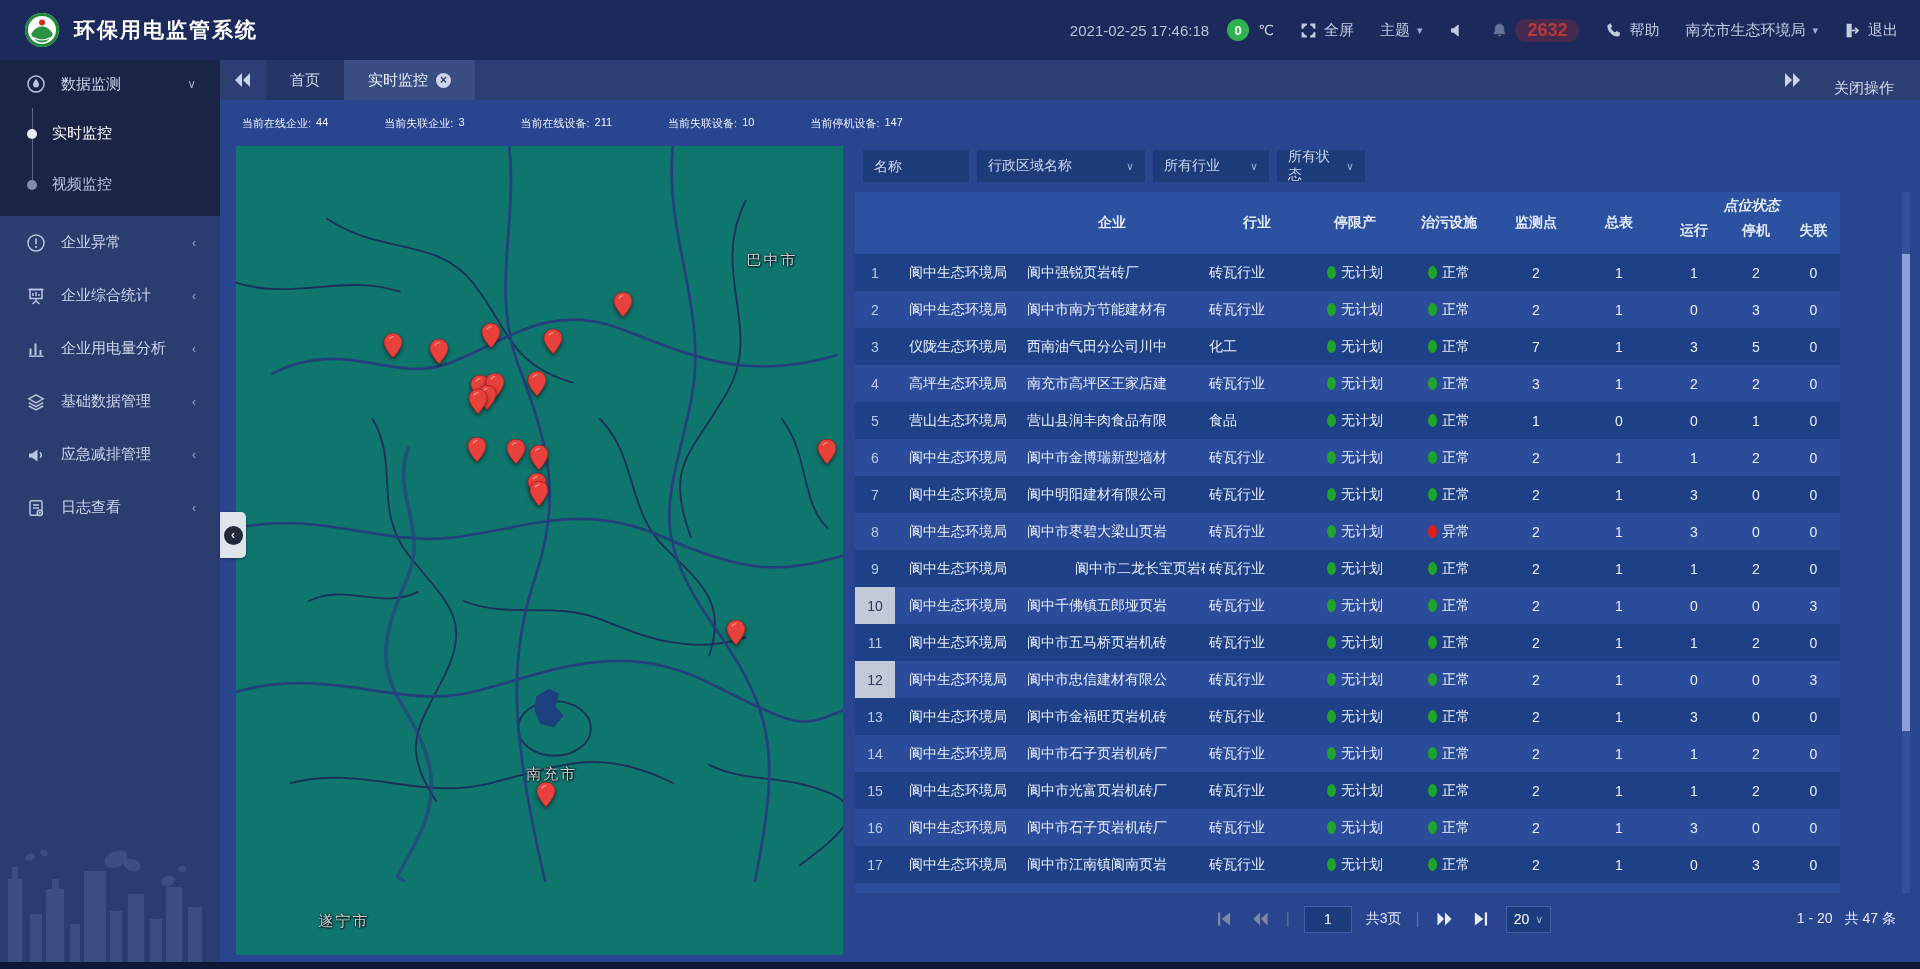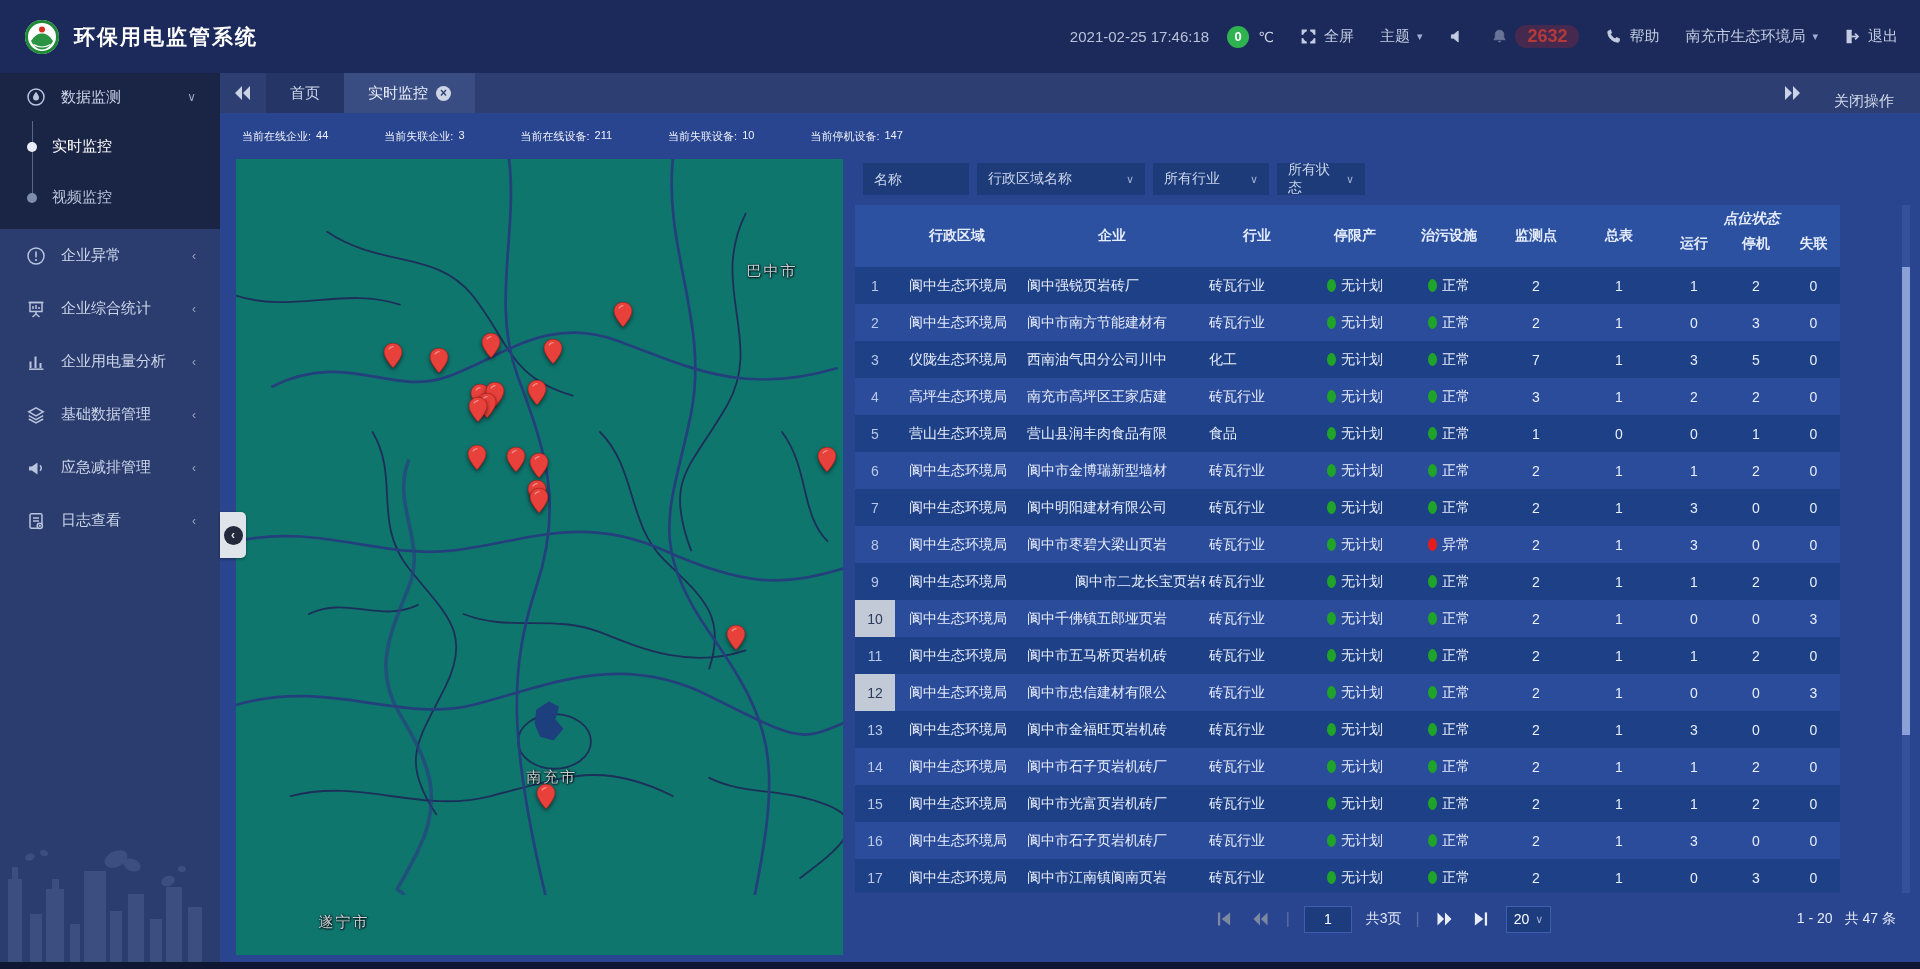--- a/index.html
+++ b/index.html
@@ -1,21 +1,21 @@
 <!DOCTYPE html>
 <html><head>
 <meta charset="utf-8">
 <style>
   * { margin:0; padding:0; box-sizing:border-box; }
   html,body { width:1920px; height:969px; overflow:hidden; }
   body { font-family:"Liberation Sans","DejaVu Sans",sans-serif; background:#2a458f; color:#e8eefc; }
   .page { position:relative; width:1920px; height:969px; display:flex; flex-direction:column; }
 
   
-  .top-header { height:73px; background:#1b2a5a; display:flex; align-items:center; padding:0 22px 0 24px; flex:0 0 auto; }
+  .top-header { height:60px; background:#1b2a5a; display:flex; align-items:center; padding:0 22px 0 24px; flex:0 0 auto; }
   .logo { width:36px; height:36px; flex:0 0 auto; }
   .app-title { font-size:21px; font-weight:bold; color:#ffffff; letter-spacing:2px; margin-left:14px; }
   .hdr-spacer { flex:1; }
   .hdr-item { display:flex; align-items:center; gap:7px; color:#c3cce2; font-size:15px; margin-left:26px; white-space:nowrap; cursor:pointer; }
   .hdr-static { cursor:default; }
   .datetime { color:#b9c2d8; font-size:15px; }
   .temp-badge { width:22px; height:22px; border-radius:50%; background:#2fb350; color:#fff; font-size:13px; font-weight:bold; display:flex; align-items:center; justify-content:center; }
   .temp-unit { color:#cfd6e6; font-size:14px; margin-left:2px; }
   .caret { font-size:11px; color:#9fb0d4; }
   .badge-pill { background:rgba(150,40,60,.35); color:#b43a3a; border-radius:11px; padding:1px 12px; font-size:18px; font-weight:bold; }
@@ -454,21 +454,20 @@
             </div>
             <div class="fbox" style="width:88px;">
               <span class="flabel">所有状态</span>
               <span class="caret">∨</span>
             </div>
           </div>
 
           <div class="table-wrap">
             <div class="tgrid thead" id="thead">
                 <div class="th" style="grid-column: 1;"></div>
-                <div class="th" style="grid-column: 2;">行政区域</div>
                 <div class="th" style="grid-column: 3;">企业</div>
                 <div class="th" style="grid-column: 4;">行业</div>
                 <div class="th" style="grid-column: 5;">停限产</div>
                 <div class="th" style="grid-column: 6;">治污设施</div>
                 <div class="th" style="grid-column: 7;">监测点</div>
                 <div class="th" style="grid-column: 8;">总表</div>
                 <div class="th-group">点位状态</div>
                 <div class="th-sub" style="grid-column: 9;">运行</div>
                 <div class="th-sub" style="grid-column: 10;">停机</div>
                 <div class="th-sub" style="grid-column: 11;">失联</div>

